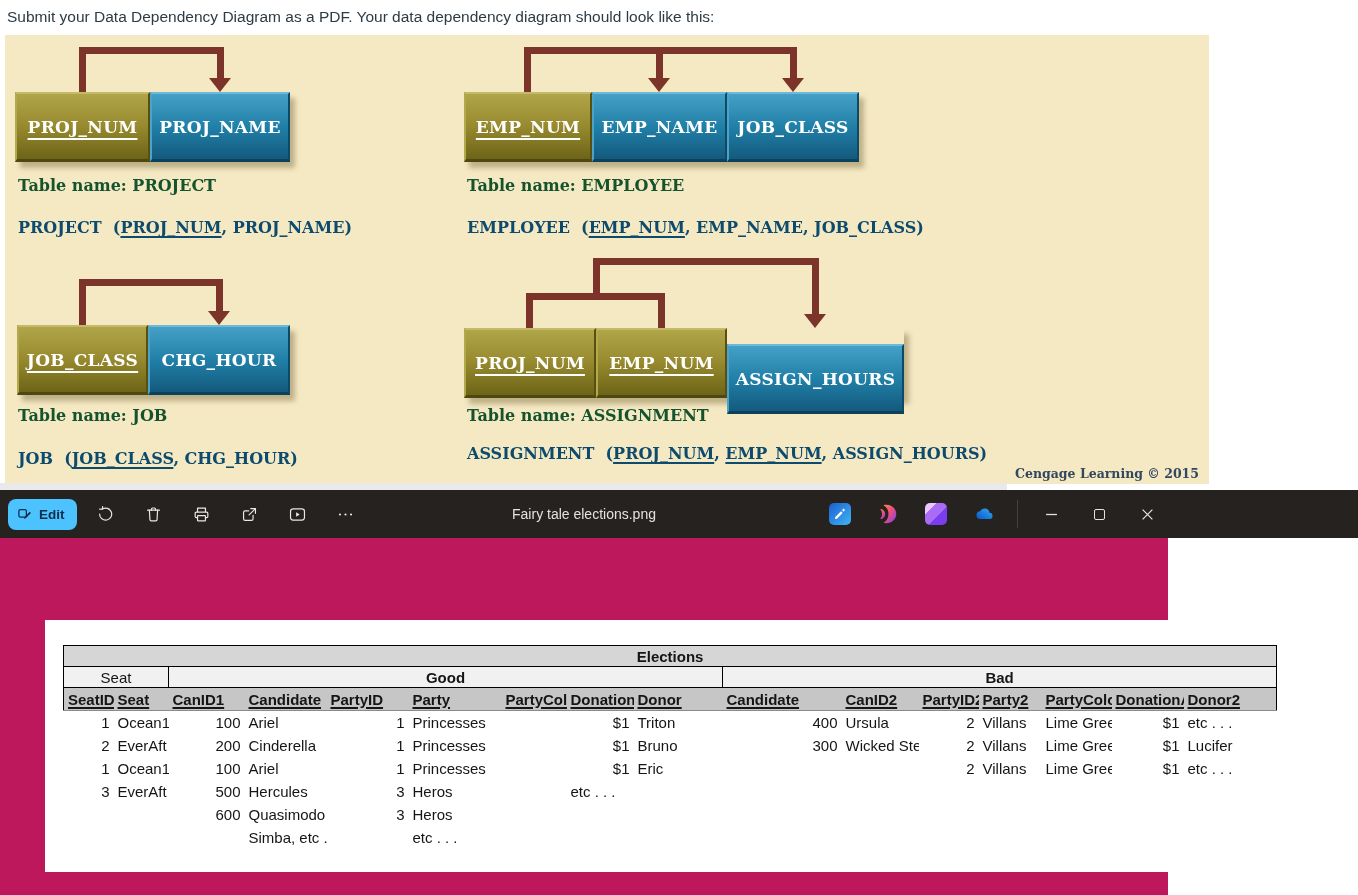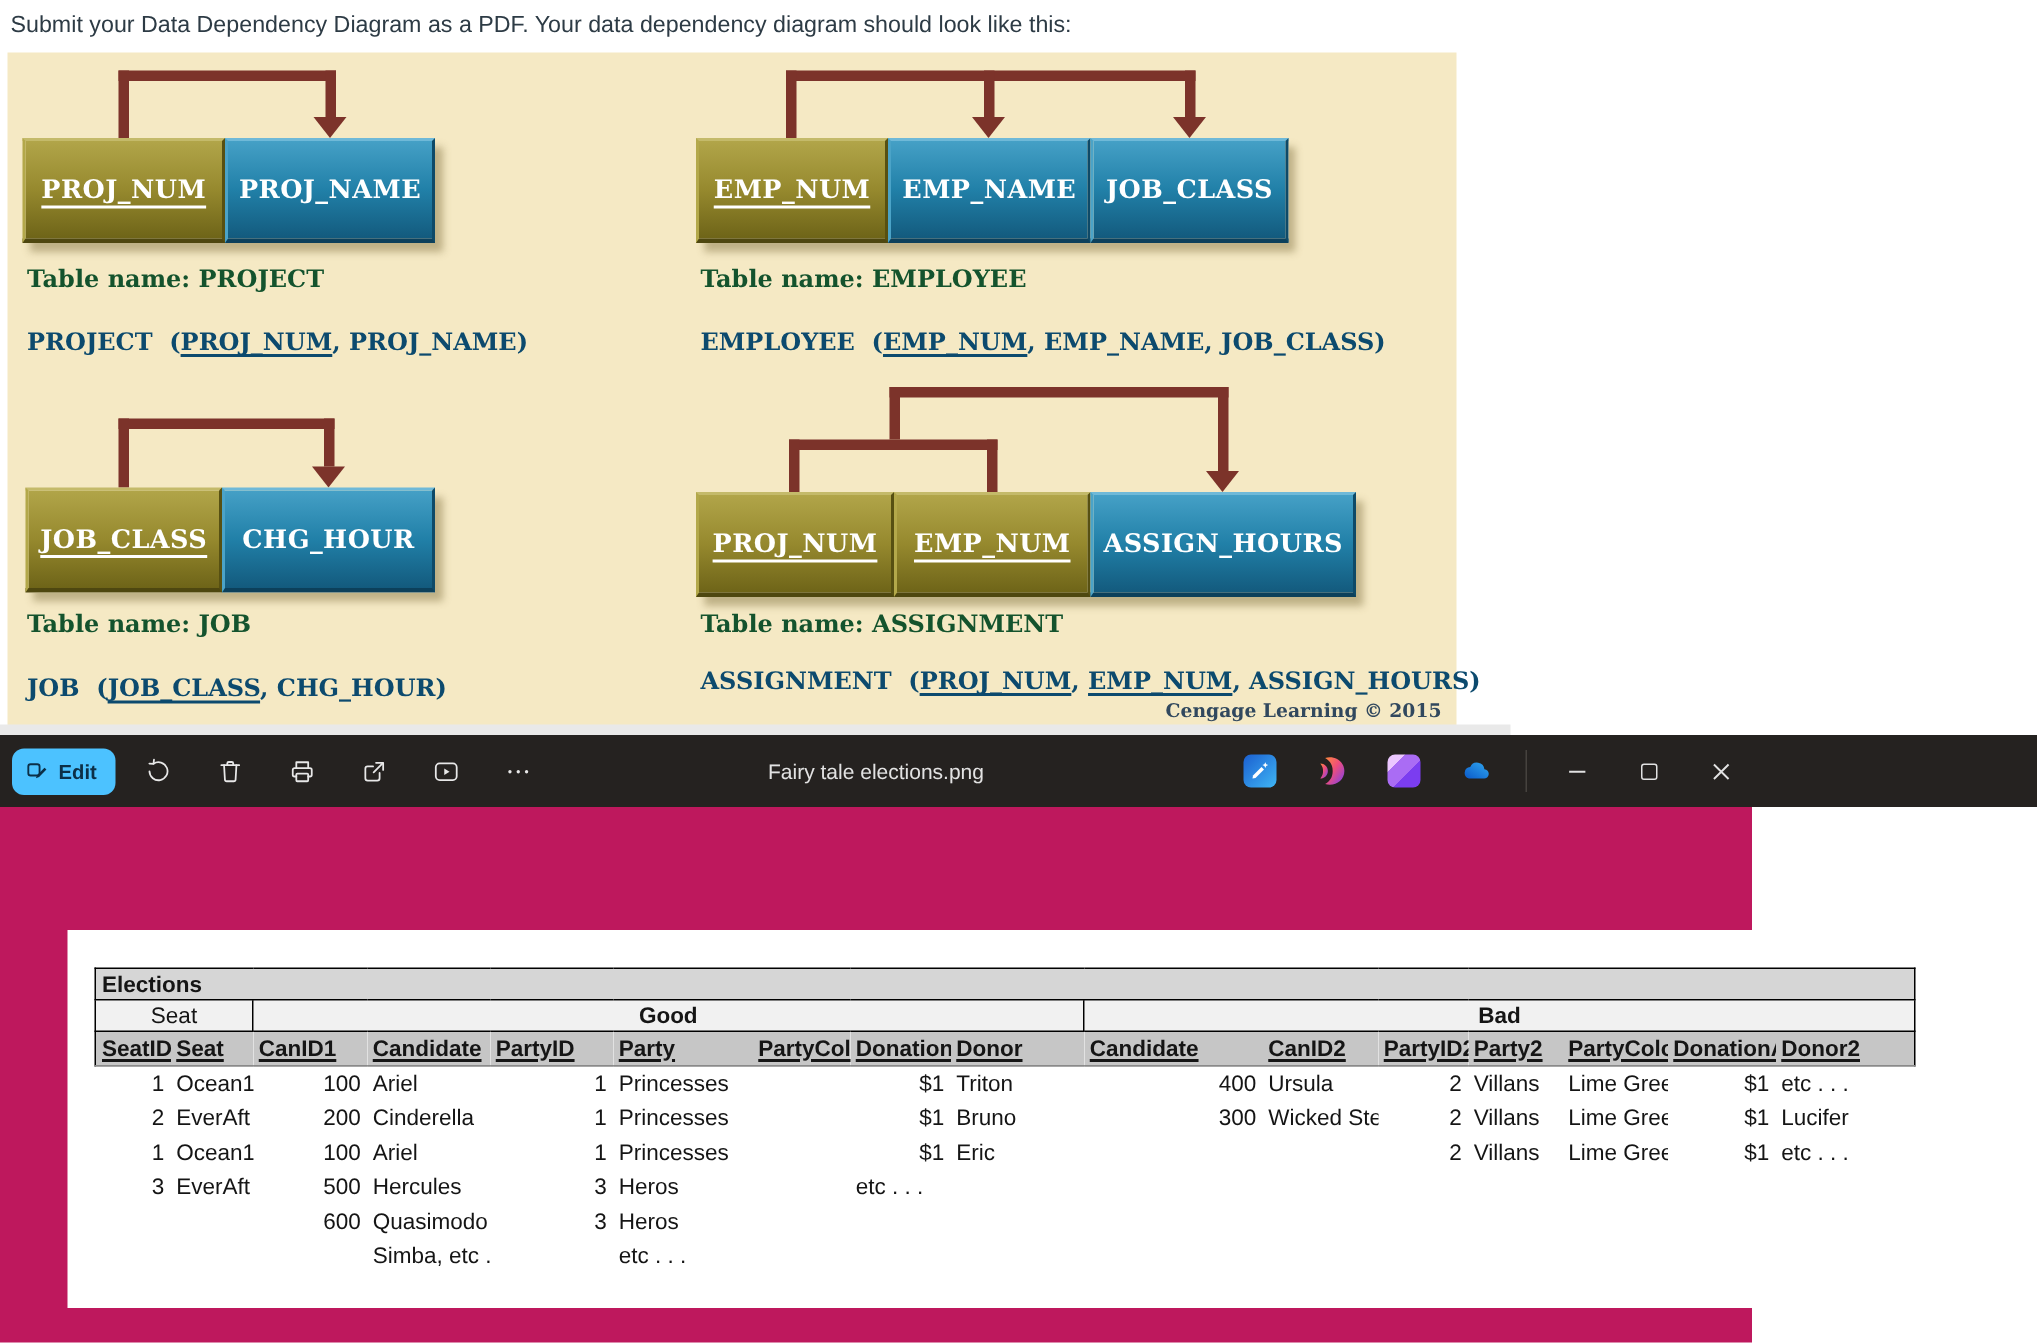--- a/index.html
+++ b/index.html
@@ -3,21 +3,21 @@
 <meta charset="utf-8">
 <style>
   * { margin:0; padding:0; box-sizing:border-box; }
   html,body { width:1358px; height:895px; overflow:hidden; background:#fff;
               font-family:"Liberation Sans", sans-serif; }
 
   
   .instruction { position:absolute; left:7px; top:8px; font-size:15.5px; color:#2d3b45; }
 
   
-  .diagram { position:absolute; left:5px; top:35px; width:966px; height:449px;
+  .diagram { position:absolute; left:5px; top:35px; width:1204px; height:449px;
              background:#f5e9c4; font-family:"DejaVu Serif", serif; color:#35301f; }
   .img-bottom-strip { position:absolute; left:0; top:483px; width:1007px; height:7px; background:#e9e9e9; }
 
   .fieldrow { position:absolute; display:flex; height:70px;
               box-shadow:5px 6px 5px rgba(125,108,60,.45); }
   .field { height:70px; display:flex; align-items:center; justify-content:center;
            font-weight:bold; font-size:17px; color:#fff; letter-spacing:.3px; }
   .field.olive { background:linear-gradient(180deg,#b1a549 0%,#96892e 50%,#6e6418 100%);
                  border-top:2px solid #c4ba6a; border-left:2px solid #b3a84a;
                  border-right:2px solid #575012; border-bottom:3px solid #4e4710; }
@@ -58,21 +58,21 @@
   .wbtn { width:30px; height:48px; margin-left:18px; background:transparent; border:none;
           display:flex; align-items:center; justify-content:center; color:#e2e2e2; font-size:14px; }
   .max-glyph { width:11px; height:11px; border:1.2px solid #e2e2e2; border-radius:2px; }
 
   
   .photo-panel { position:absolute; left:45px; top:130px; width:1270px; height:252px; background:#fff; }
   table.elections { position:absolute; left:18px; top:25px; width:1213px;
                     border-collapse:collapse; table-layout:fixed;
                     font-size:15px; color:#151515; }
   table.elections th, table.elections td { padding:0 4px; white-space:nowrap; overflow:hidden; }
-  th.title { height:21px; background:#d6d6d6; border:1px solid #000; font-weight:bold; text-align:left; }
+  th.title { height:21px; background:#d6d6d6; border:1px solid #000; font-weight:bold; text-align:center; }
   th.grp   { height:21px; background:#f1f1f1; border:1px solid #000; text-align:center; font-weight:bold; }
   th.grp.plain { font-weight:normal; }
   th.hdr { height:23px; background:#c6c6c6; font-weight:bold; text-align:left;
            text-decoration:underline; text-decoration-thickness:1.5px; text-underline-offset:2px;
            border-bottom:1px solid #8a8a8a; }
   th.hdr:first-child { border-left:1px solid #000; }
   th.hdr:last-child  { border-right:1px solid #000; }
   td { height:23px; }
   td.ar { text-align:right; }
   td.ac { text-align:center; overflow:visible; }
@@ -149,21 +149,21 @@
     <div class="ab" style="left:807px;top:223px;width:7px;height:56px"></div>
     <div class="ah" style="left:799px;top:279px"></div>
   </div>
   <div class="fieldrow" style="left:459px;top:293px">
       <div class="field olive" style="width: 132px;">
         <span class="u">PROJ_NUM</span>
       </div>
       <div class="field olive" style="width: 131px;">
         <span class="u">EMP_NUM</span>
       </div>
-      <div class="field blue" style="width: 177px;">
+      <div class="field blue" style="width: 177px; margin-top: 16px;">
         <span>ASSIGN_HOURS</span>
       </div>
     </div>
   <div class="tlabel" style="left:462px;top:371px">Table name: ASSIGNMENT</div>
   <div class="defline" style="left:462px;top:409px"><span>ASSIGNMENT  (</span><span class="u">PROJ_NUM</span><span>, </span><span class="u">EMP_NUM</span><span>, ASSIGN_HOURS)</span></div>
 
   <div class="credit">Cengage Learning © 2015</div>
 </div>
 <div class="img-bottom-strip"></div>
 

